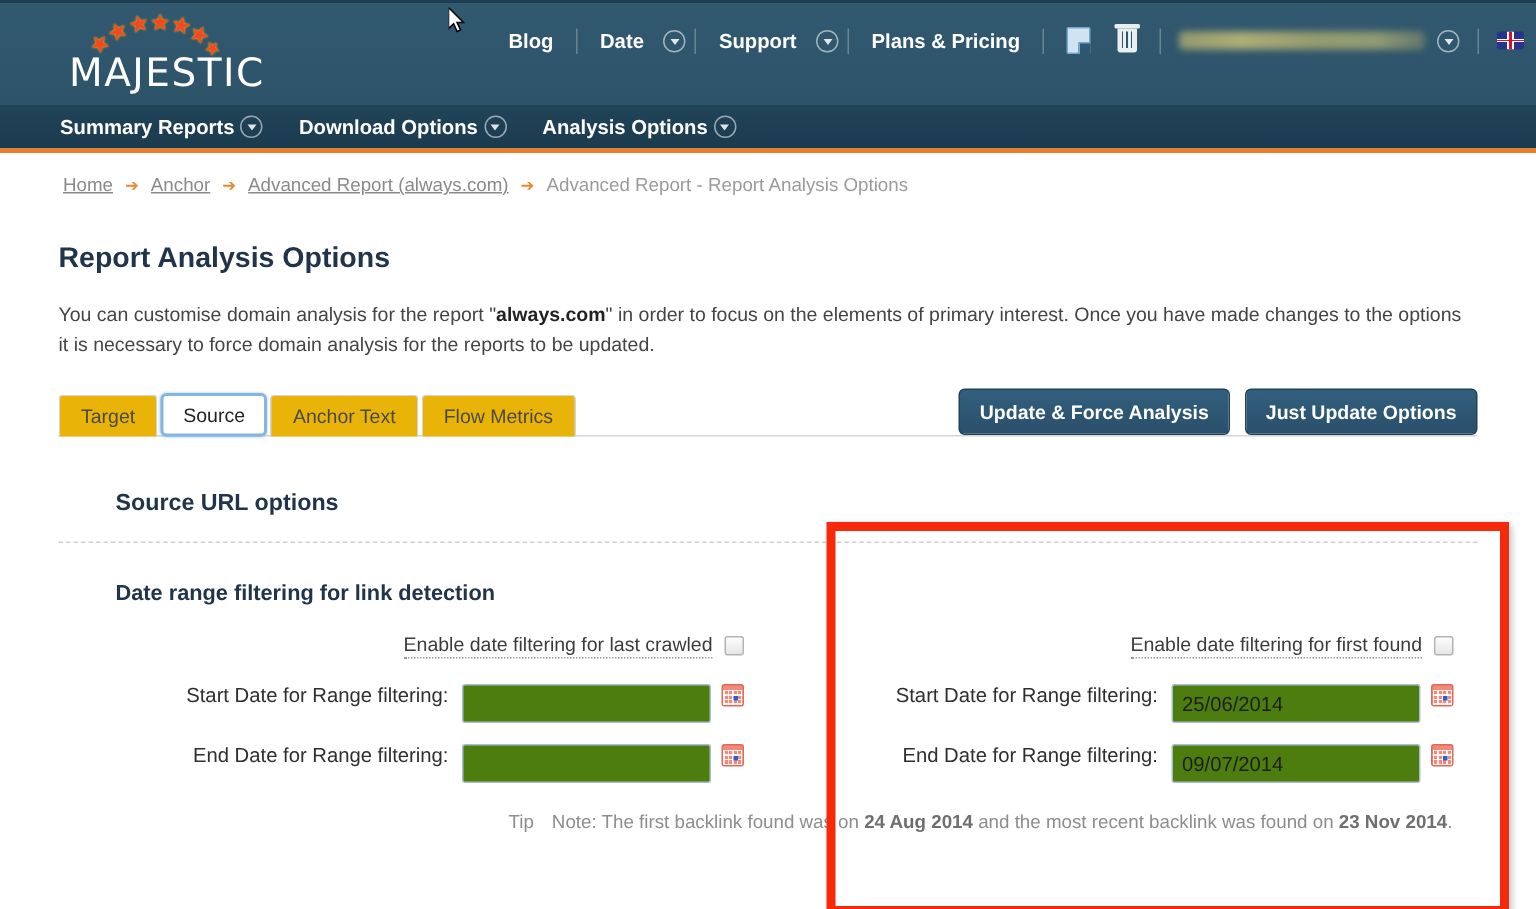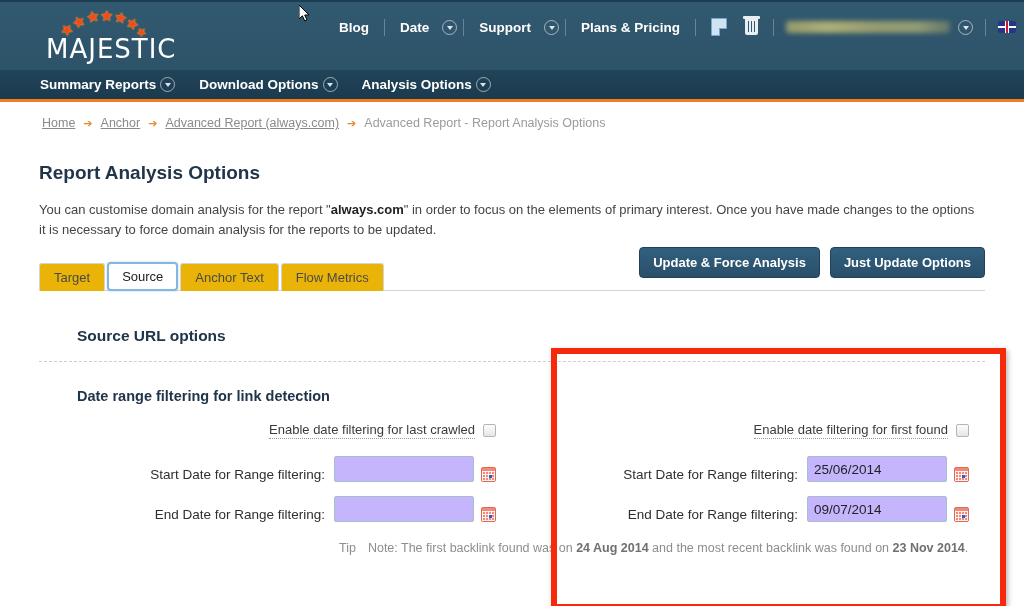--- a/index.html
+++ b/index.html
@@ -248,21 +248,21 @@
     background: #ffffff;
     color: #222222;
     border: 2px solid #84b6e0;
     border-radius: 4px;
     bottom: -1px;
     padding: 5px 13px;
     box-shadow: 0 0 2px rgba(100,160,215,0.6);
   }
   .btnrow {
     position: absolute;
-    right: 0; bottom: 12px;
+    right: 0; bottom: 0;
     display: flex;
     gap: 10px;
   }
   .btn-primary {
     background: #2c5572;
     background: linear-gradient(180deg,#31607e 0%,#2a4f6a 100%);
     color: #ffffff;
     font-size: 13px;
     font-weight: bold;
     border: 1px solid #21415a;
@@ -316,37 +316,37 @@
   .chk-box {
     width: 13px; height: 13px;
     border: 1px solid #b4b4b4;
     border-radius: 2px;
     background: linear-gradient(180deg,#fcfcfc,#e6e6e6);
     cursor: pointer;
     display: inline-block;
   }
   .field-line {
     display: flex;
-    align-items: flex-end;
+    align-items: flex-start;
     justify-content: flex-end;
     padding-right: 16px;
     margin-top: 14px;
   }
   .field-label {
     font-size: 13.5px;
     color: #2f2f2f;
     margin-right: 9px;
     white-space: nowrap;
   }
   .date-input {
-    width: 140px;
+    width: 166px;
     height: 26px;
     border: 1px solid #a8bdd0;
     border-radius: 2px;
-    background: #c4b5fd;
+    background: #4d7c0f;
     font-size: 13.5px;
     font-family: "Liberation Sans", sans-serif;
     color: #1f1f1f;
     padding: 0 6px;
     outline: none;
   }
   .cal-icon {
     width: 15px; height: 15px;
     margin-left: 7px;
     border-radius: 2px;

